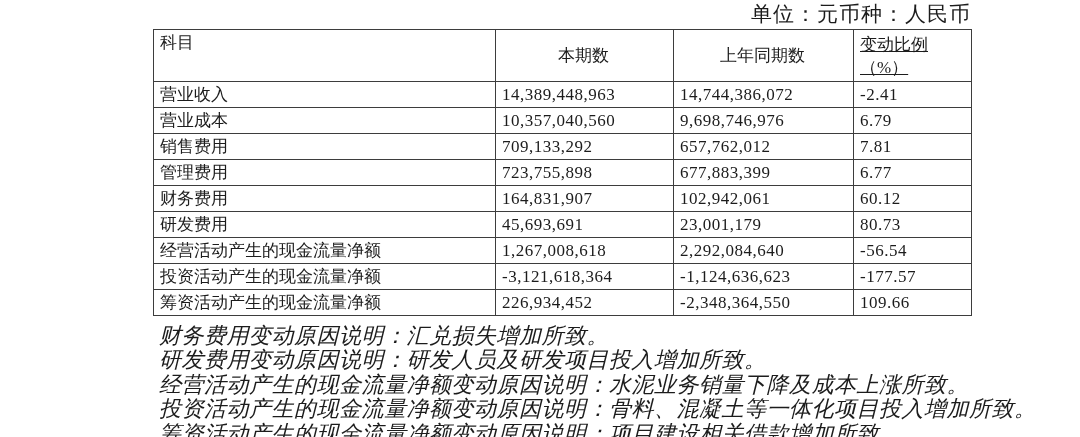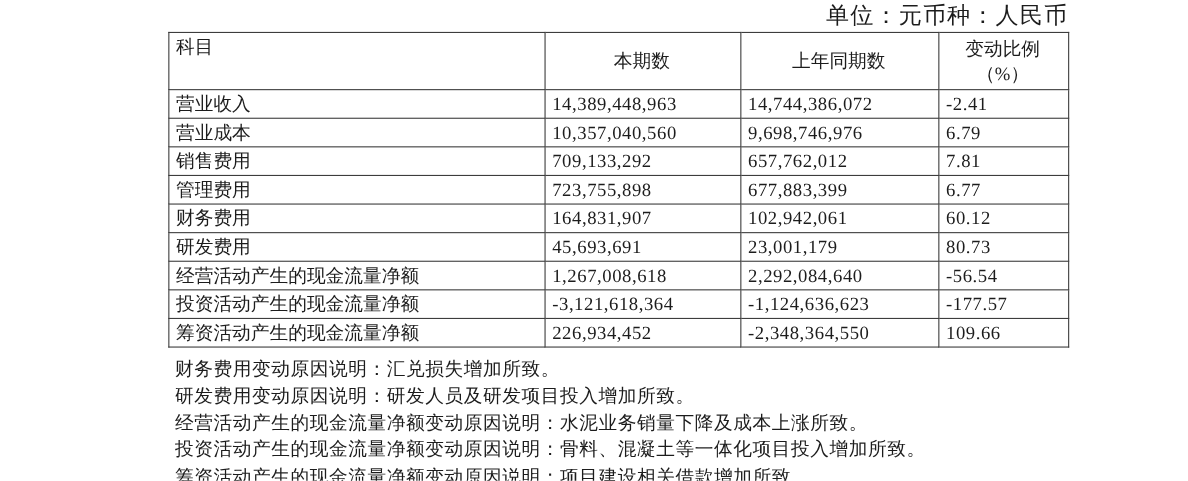--- a/index.html
+++ b/index.html
@@ -45,35 +45,36 @@
   tr.data-row   { height: 25px; margin-left: 16px; }
   th.h-subject {
     text-align: left;
     vertical-align: top;
     padding-top: 3px;
   }
   th.h-center {
     text-align: center;
     vertical-align: middle;
   }
-  .h-pct-line { text-align: center; line-height: 23px; }
+  .h-pct-line { text-align: left; line-height: 23px; text-decoration: underline; }
   td.c-subject { text-align: left; }
   td.c-num {
     letter-spacing: 0.5px;
     font-variant-numeric: tabular-nums;
   }
   .notes {
     margin-left: 159px;
     margin-top: 8px;
   }
   .note {
-    font-size: 17px;
+    font-size: 22px;
     line-height: 24.4px;
     white-space: nowrap;
     letter-spacing: 0.5px;
+    font-style: italic;
   }
 </style>
 </head>
 <body>
 
 <div class="page">
 
   <div class="unit-line">单位：元币种：人民币</div>
 
   <table class="fin-table">

